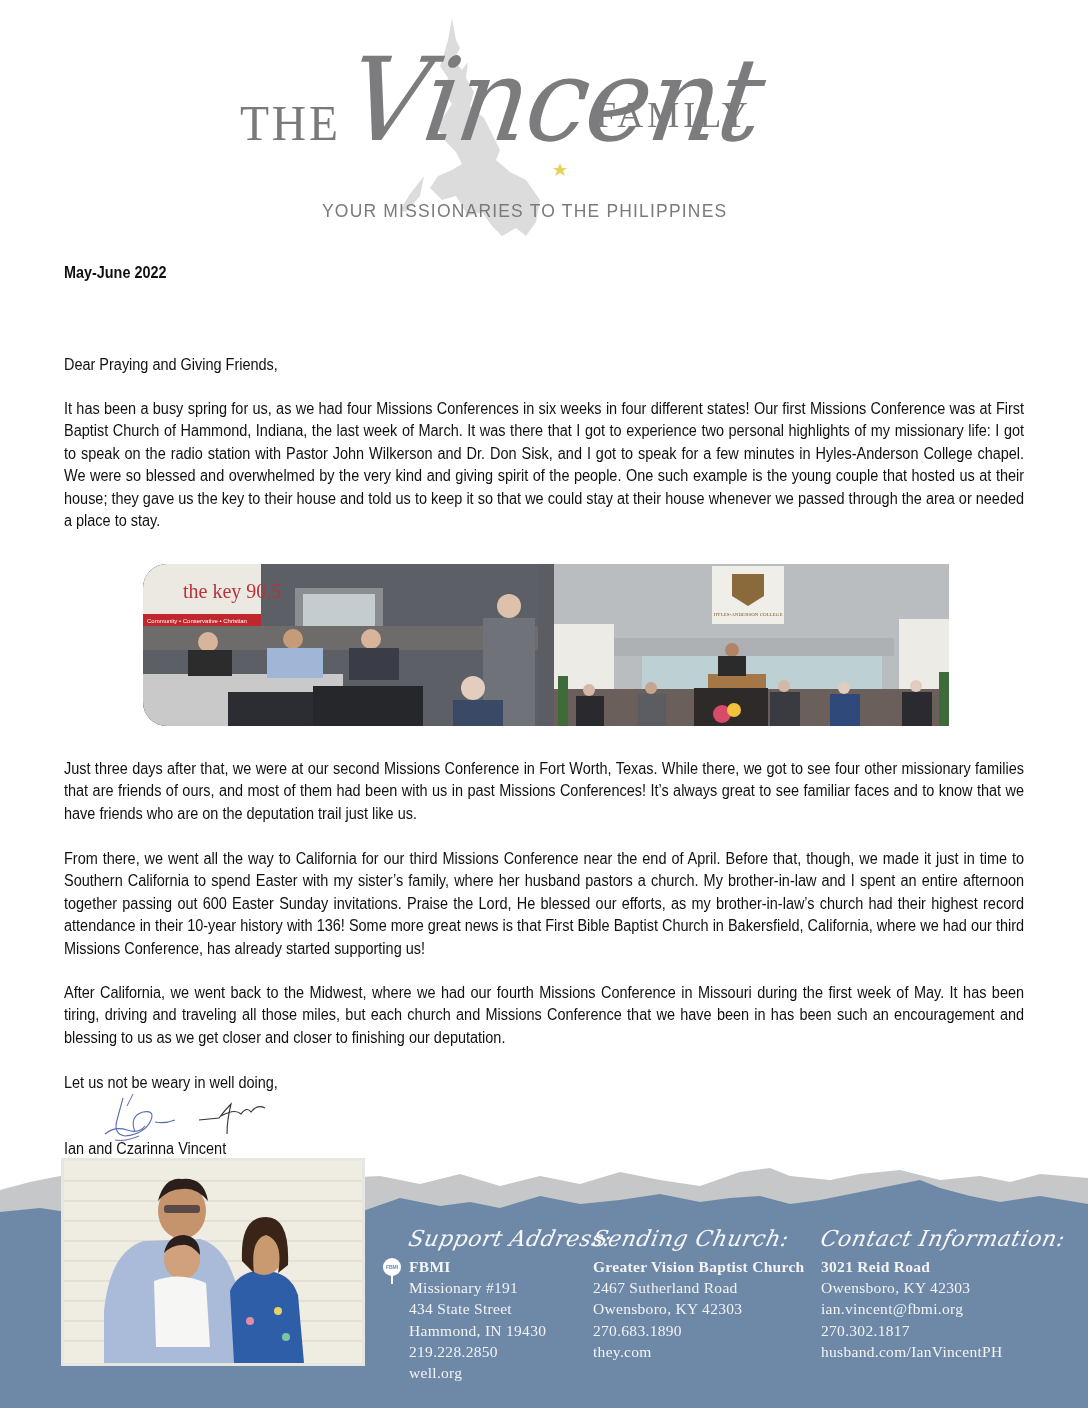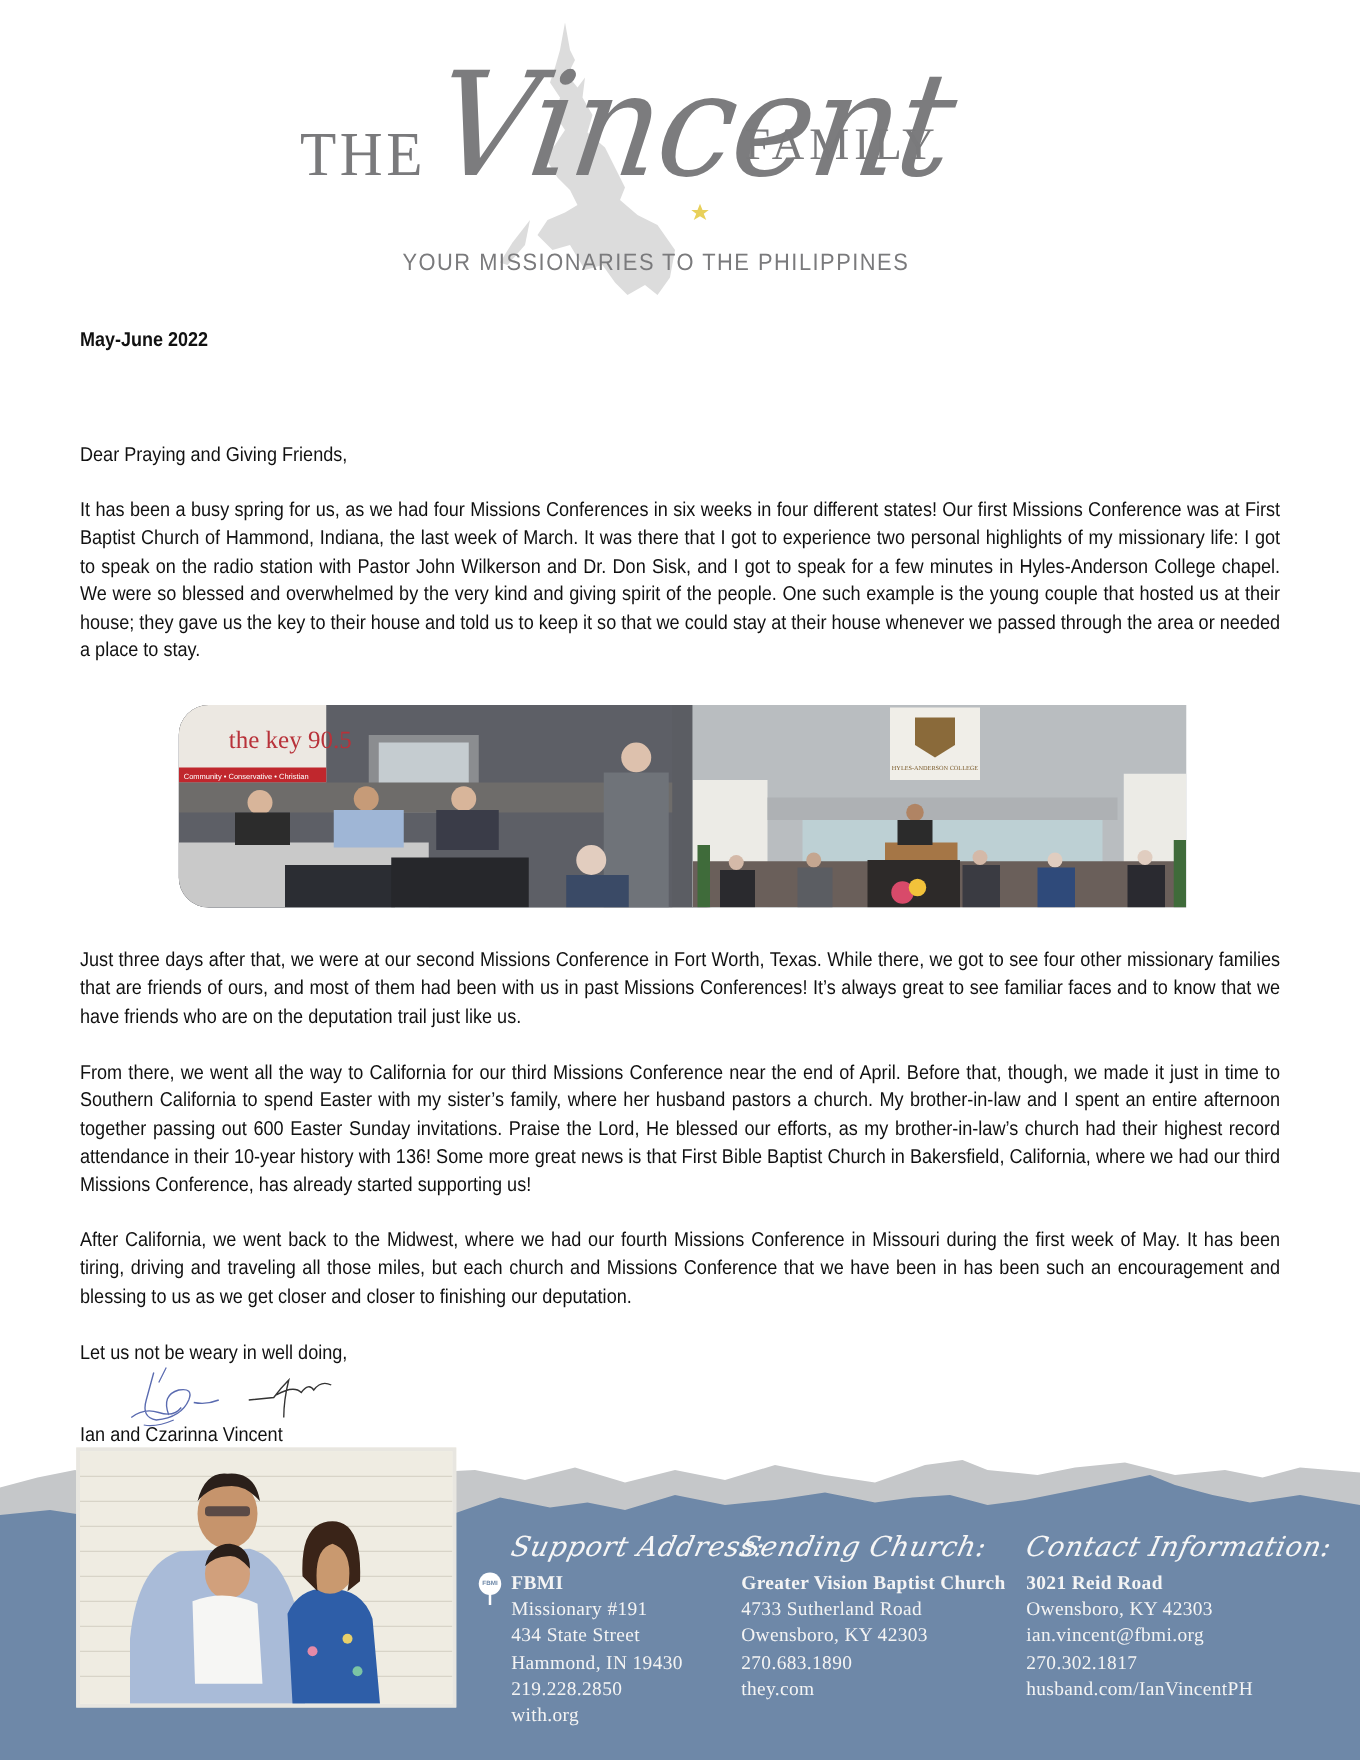--- a/index.html
+++ b/index.html
@@ -215,28 +215,28 @@
   </svg>
 </div>
 
 <div class="col col-support">
   <div class="col-heading">Support Address:</div>
   <div class="col-line first">FBMI</div>
   <div class="col-line">Missionary #191</div>
   <div class="col-line">434 State Street</div>
   <div class="col-line">Hammond, IN 19430</div>
   <div class="col-line">219.228.2850</div>
-  <div class="col-line">with.org</div>
+  <div class="col-line">well.org</div>
 </div>
 <div class="fbmi-badge">FBMI</div>
 
 <div class="col col-sending">
   <div class="col-heading">Sending Church:</div>
   <div class="col-line first">Greater Vision Baptist Church</div>
-  <div class="col-line">4733 Sutherland Road</div>
+  <div class="col-line">2467 Sutherland Road</div>
   <div class="col-line">Owensboro, KY 42303</div>
   <div class="col-line">270.683.1890</div>
   <div class="col-line">they.com</div>
 </div>
 
 <div class="col col-contact">
   <div class="col-heading">Contact Information:</div>
   <div class="col-line first">3021 Reid Road</div>
   <div class="col-line">Owensboro, KY 42303</div>
   <div class="col-line">ian.vincent@fbmi.org</div>

